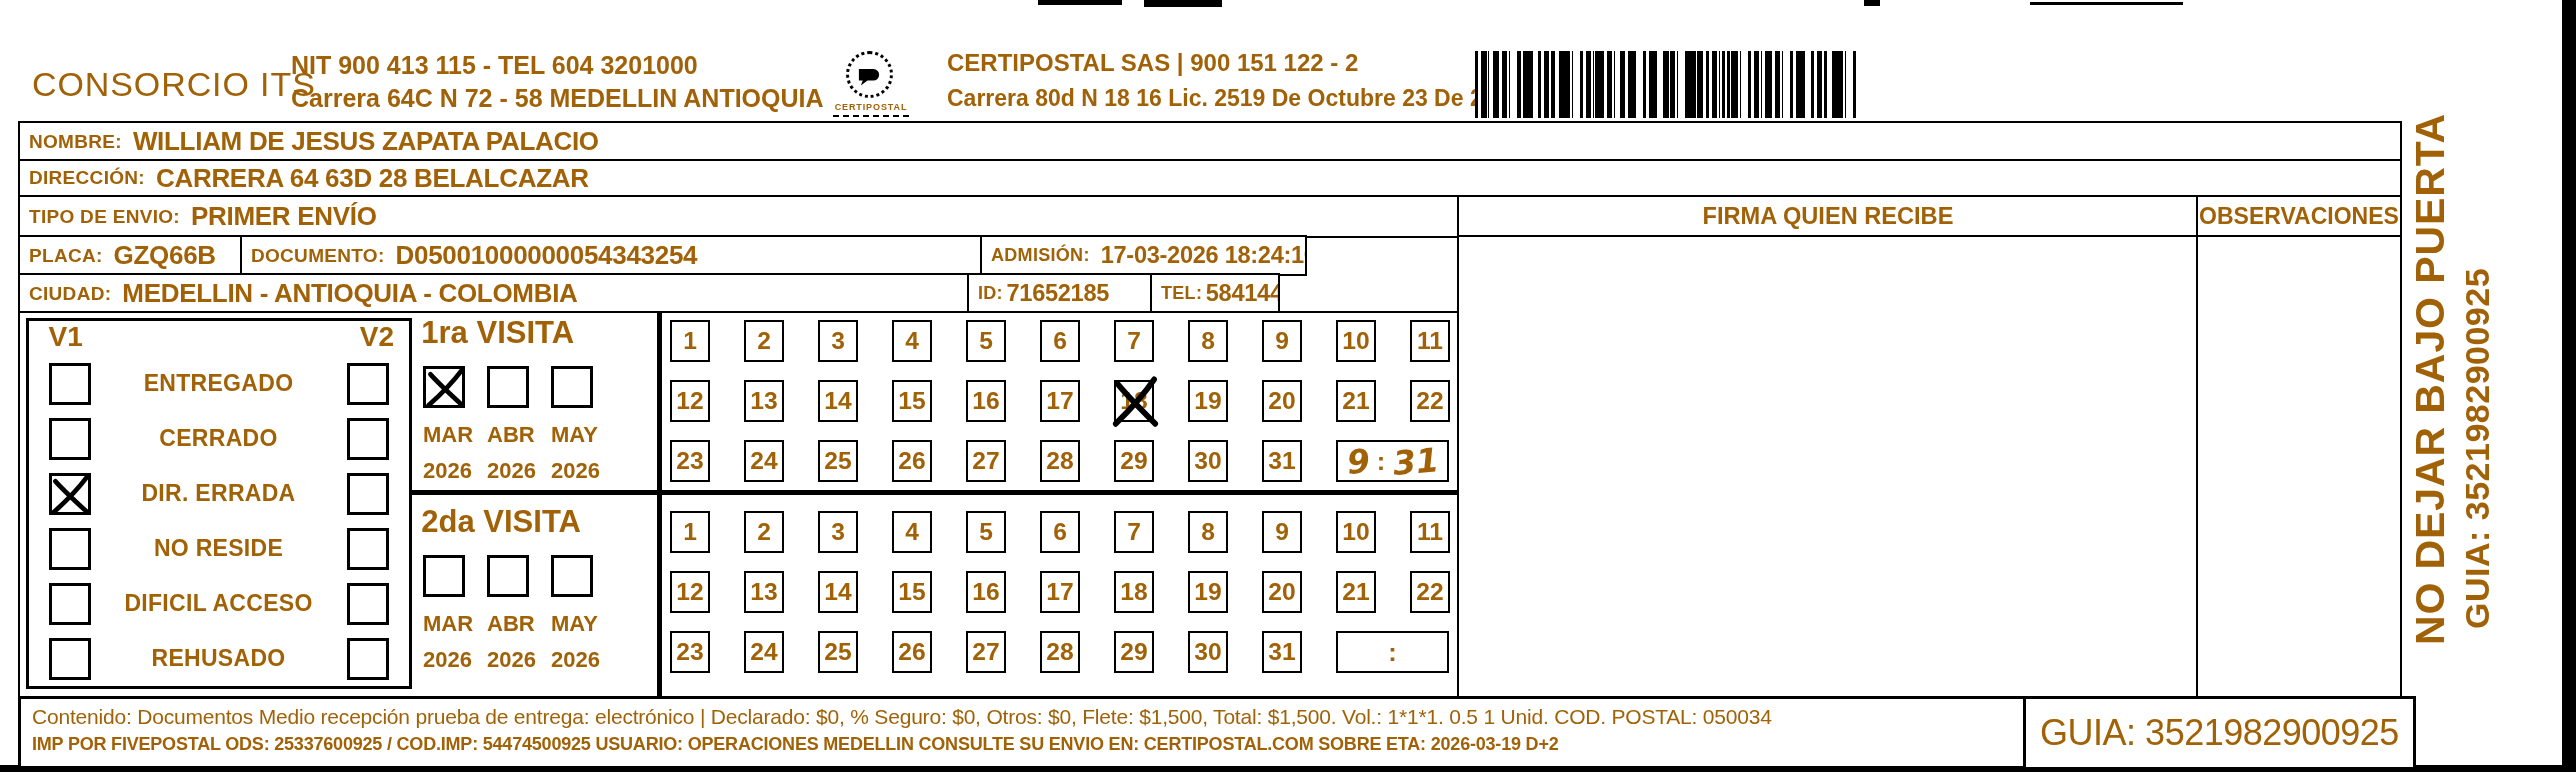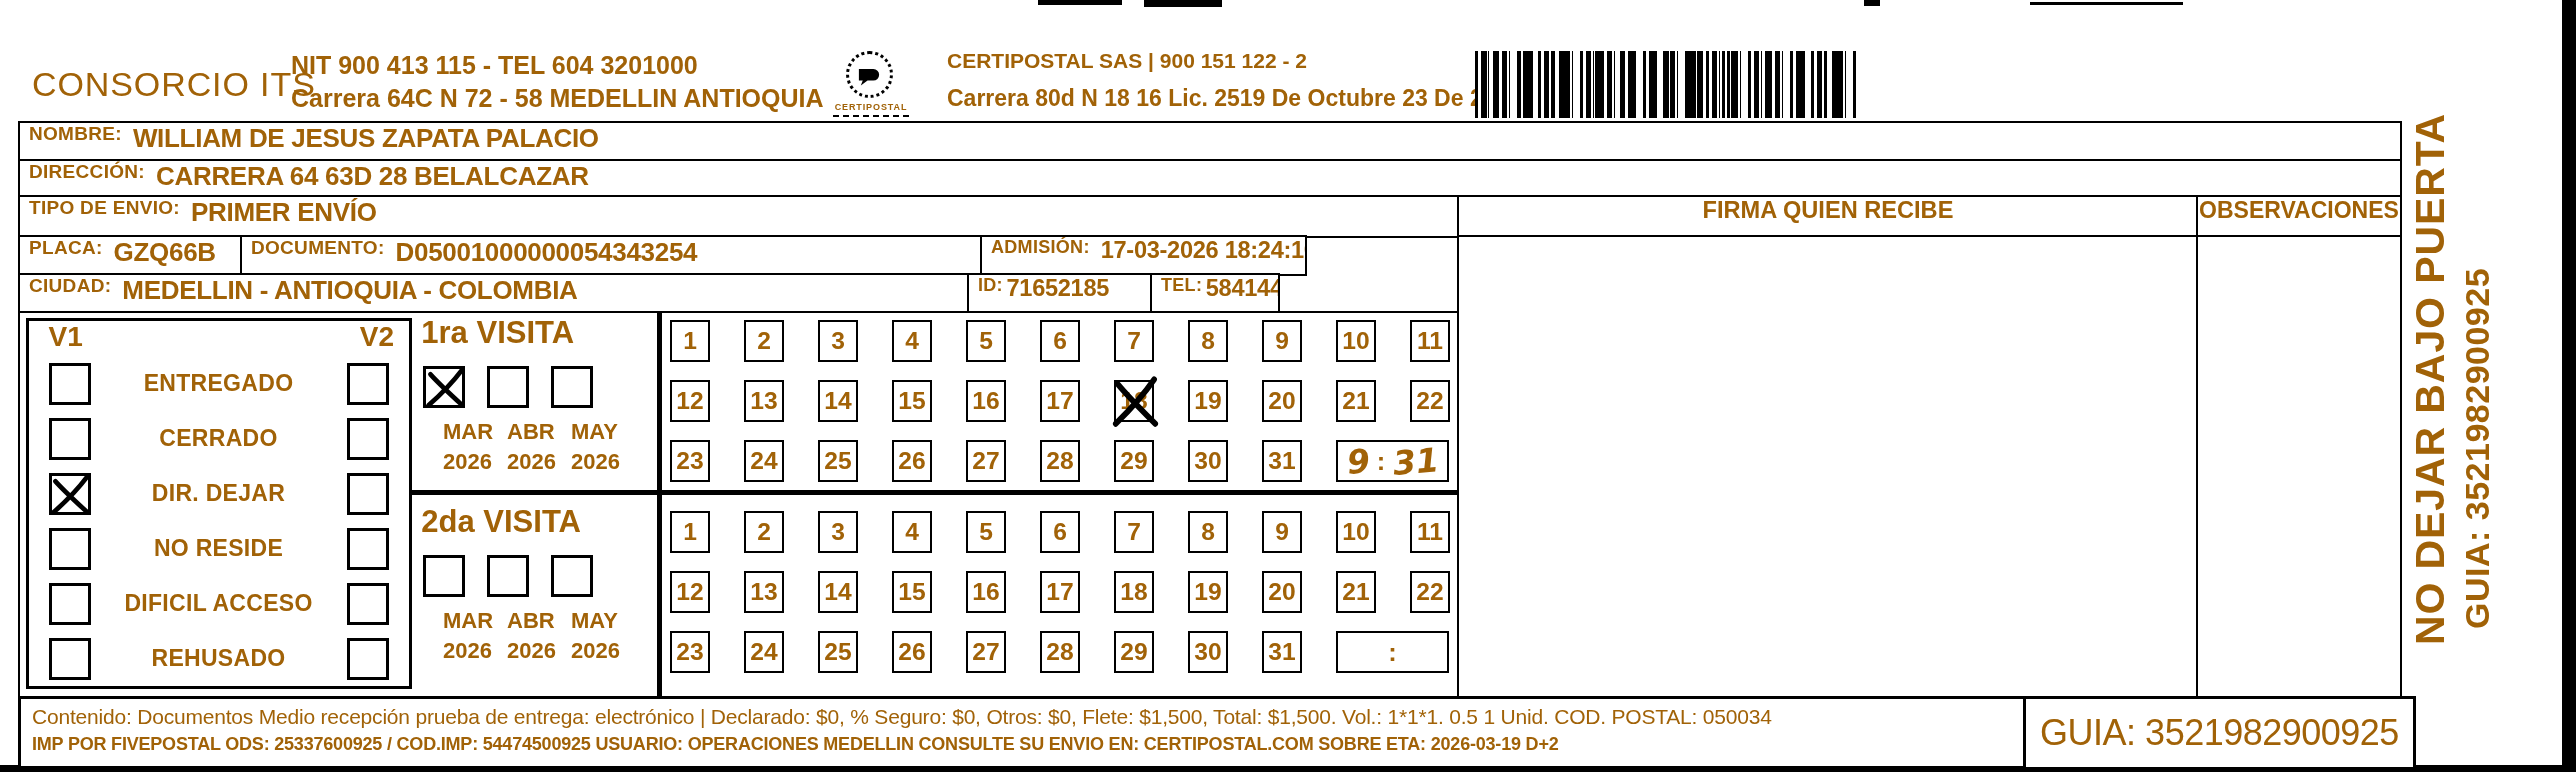--- a/index.html
+++ b/index.html
@@ -1,21 +1,21 @@
 <!DOCTYPE html>
 <html style="font-size:14.5px"><head>
 <meta charset="utf-8">
 <style>
   html,body{margin:0;padding:0;background:#fff;}
   .page{position:relative;width:2576px;height:773px;background:#fff;color:#a16207;
         font-family:"Liberation Sans",sans-serif;overflow:hidden;}
   .abs{position:absolute;box-sizing:border-box;}
   .ink{background:#000;}
   .cell{position:absolute;box-sizing:border-box;border:2.7px solid #000;background:#fff;
-        display:flex;align-items:flex-start;padding:0 9px;white-space:nowrap;overflow:hidden;}
+        display:flex;align-items:center;padding:0 9px;white-space:nowrap;overflow:hidden;}
   .lbl{font-size:19px;font-weight:bold;margin-right:11px;letter-spacing:0.3px;}
   .val{font-size:26px;font-weight:bold;letter-spacing:-0.3px;}
   .sm .lbl{font-size:18px;}
   .sm .val{font-size:23.6px;}
   .hdr-cell{justify-content:center;font-size:23.6px;font-weight:bold;padding:0;}
   
   .company{position:absolute;left:32px;top:65px;font-size:34px;letter-spacing:0.9px;}
   .hline{position:absolute;font-size:25px;font-weight:bold;white-space:nowrap;}
   .logo-circle{position:absolute;left:846px;top:51px;width:47px;height:47px;border:3.6px dotted #000;
         border-radius:50%;display:flex;align-items:center;justify-content:center;box-sizing:border-box;}
@@ -34,21 +34,21 @@
   .status-row{height:55px;display:flex;align-items:center;padding:0 20px;}
   .status-label{flex:1;text-align:center;font-size:23px;font-weight:bold;letter-spacing:0.3px;}
   .cb{position:relative;width:42px;height:42px;border:3.6px solid #000;box-sizing:border-box;
         background:#fff;display:inline-block;flex:none;}
   .xmark{position:absolute;left:-4.5px;top:-4.5px;width:47px;height:47px;}
   .xmark.big{left:-8.2px;top:-11px;width:55px;height:60px;}
   .visit-block{position:absolute;left:414px;width:247px;}
   .visit-title{font-size:31px;font-weight:bold;margin-left:7.3px;}
   .months{display:flex;margin:14.5px 0 0 9px;}
   .month-col{width:64px;display:flex;flex-direction:column;}
-  .month-label{margin-top:9px;font-size:22px;font-weight:bold;line-height:30px;margin-left:20px;}
+  .month-label{margin-top:9px;font-size:22px;font-weight:bold;line-height:36px;}
   .day-grid{position:absolute;left:670px;width:791px;}
   .day-row{display:flex;margin-bottom:18px;}
   .day-box{position:relative;width:40px;height:42px;border:2.7px solid #000;box-sizing:border-box;
         margin-right:34px;display:flex;align-items:center;justify-content:center;
         font-size:24.6px;font-weight:bold;background:#fff;}
   .day-row .day-box:last-child{margin-right:0;}
   .time-box{position:relative;width:113px;height:42px;border:2.7px solid #000;box-sizing:border-box;
         display:flex;align-items:center;justify-content:center;background:#fff;}
   .colon{font-size:25.5px;font-weight:bold;margin:0 7.3px;}
   .hand{font-family:"DejaVu Sans",sans-serif;font-style:italic;font-weight:bold;font-size:33px;
@@ -85,21 +85,21 @@
   <div class="hline" style="left:291px;top:84px;">Carrera 64C N 72 - 58 MEDELLIN ANTIOQUIA</div>
 
   <div class="logo-circle">
     <svg width="27" height="23.6" viewBox="0 0 28 24">
       <path d="M3 6 h15 a6 6 0 0 1 0 12 h-6 l-7 5 2-5 h-4 z" fill="#000"></path>
     </svg>
   </div>
   <div class="logo-text">CERTIPOSTAL</div>
   <div class="logo-rule"></div>
 
-  <div class="hline" style="left:947px;top:49px;font-size:21px;">CERTIPOSTAL SAS | 900 151 122 - 2</div>
+  <div class="hline" style="left:947px;top:49px;font-size:24px;">CERTIPOSTAL SAS | 900 151 122 - 2</div>
   <div class="hline" style="left:947px;top:85px;font-size:23px;">Carrera 80d N 18 16  Lic. 2519 De Octubre 23 De 2015</div>
 
   <div class="barcode"></div>
 
   <div class="cell" style="left:18px;top:121px;width:2384px;height:41px;">
     <span class="lbl">NOMBRE:</span>
     <span class="val">WILLIAM DE JESUS ZAPATA PALACIO</span>
   </div>
   <div class="cell" style="left:18px;top:159px;width:2384px;height:38px;">
     <span class="lbl">DIRECCIÓN:</span>
@@ -157,21 +157,21 @@
           <span class="cb"></span>
           <span class="status-label">CERRADO</span>
           <span class="cb"></span>
         </div>
         <div class="status-row">
           <span class="cb">
             <svg class="xmark " viewBox="0 0 50 50" preserveAspectRatio="none">
               <path d="M9 11 C18 21 31 33 43 44 M42 7 C33 19 17 35 7 44" fill="none" stroke="#000" stroke-width="5" stroke-linecap="round"></path>
             </svg>
           </span>
-          <span class="status-label">DIR. DEJAR</span>
+          <span class="status-label">DIR. ERRADA</span>
           <span class="cb"></span>
         </div>
         <div class="status-row">
           <span class="cb"></span>
           <span class="status-label">NO RESIDE</span>
           <span class="cb"></span>
         </div>
         <div class="status-row">
           <span class="cb"></span>
           <span class="status-label">DIFICIL ACCESO</span>

